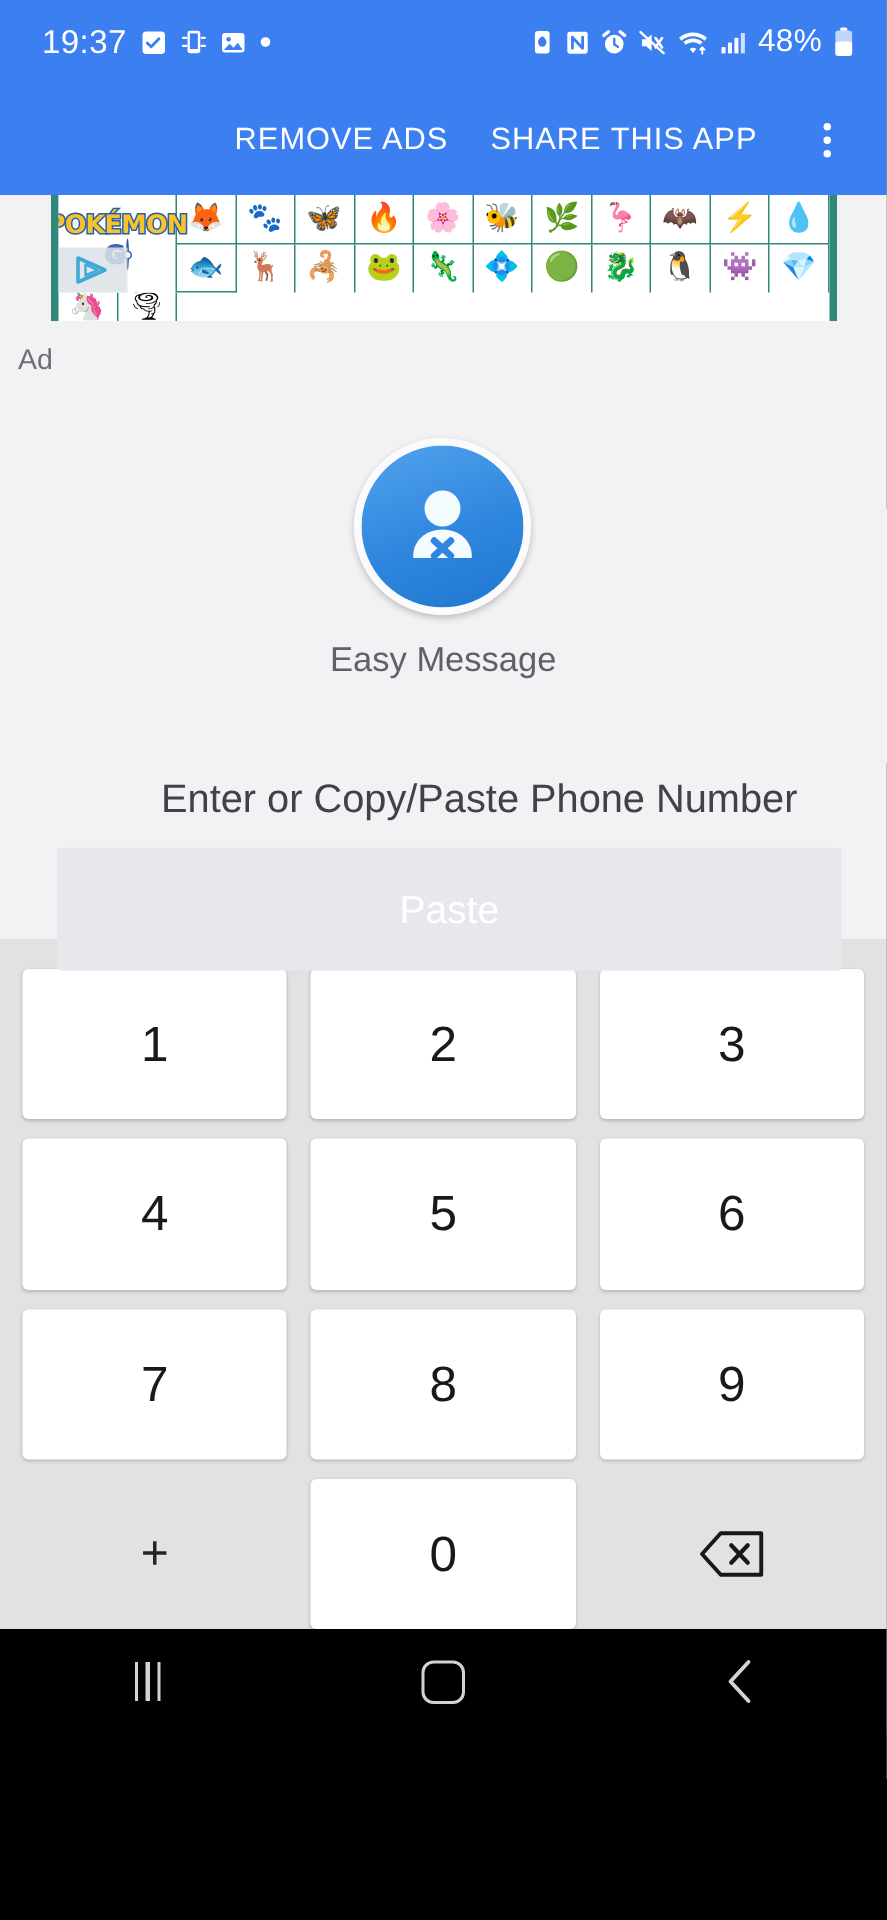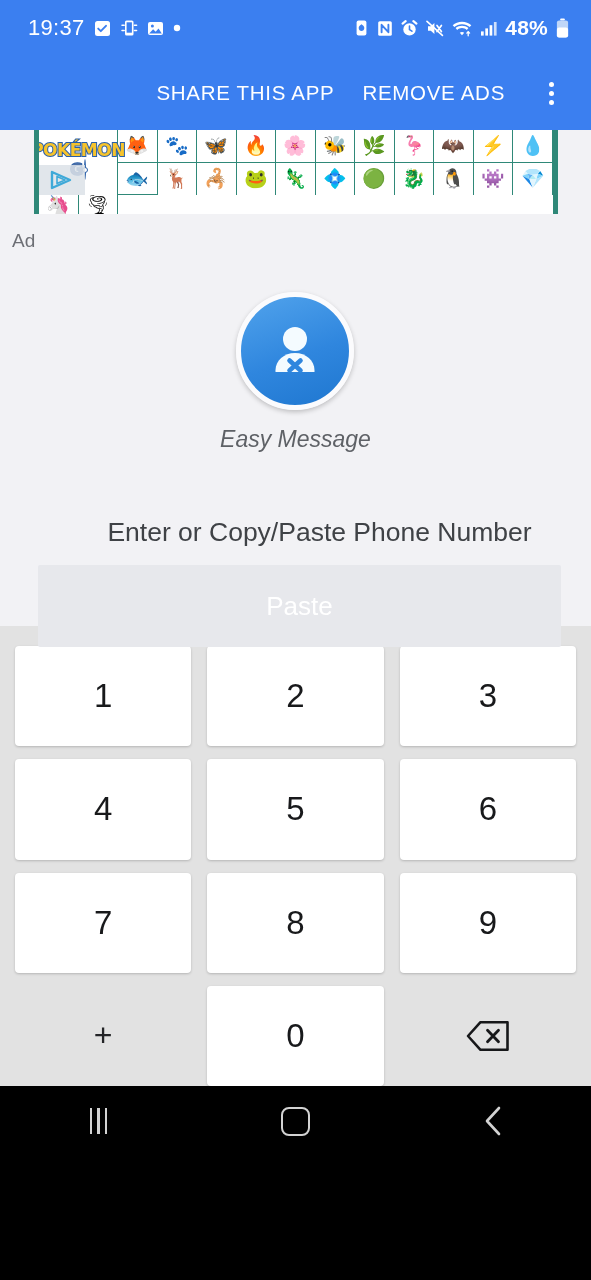--- a/index.html
+++ b/index.html
@@ -31,21 +31,21 @@
     box-sizing: border-box;
     flex: none;
   }
   .sb-left { display: flex; align-items: center; gap: 9px; }
   .sb-time {
     color: #fff;
     font-size: 22px;
     letter-spacing: .3px;
   }
   .sb-right { display: flex; align-items: center; gap: 8px; }
-  .sb-pct { color: #fff; font-size: 21px; letter-spacing: .2px; font-weight: bold; }
+  .sb-pct { color: #fff; font-size: 21px; letter-spacing: .2px; }
   .sbi { display: inline-flex; align-items: center; justify-content: center; }
 
   
   .toolbar {
     height: 74px;
     background: #3b7ff0;
     display: flex;
     align-items: center;
     justify-content: flex-end;
     padding-right: 18px;
@@ -182,21 +182,20 @@
     border: 5px solid #fbfbfd;
     box-sizing: border-box;
     box-shadow: 0 2px 5px rgba(0,0,0,.22);
     display: flex; align-items: center; justify-content: center;
   }
   .app-icon svg { display: block; }
   .app-name {
     margin-top: 16px;
     color: #5e6166;
     font-size: 23px;
-    font-style: italic;
   }
   .prompt {
     margin-top: 64px;
     color: #3f4246;
     font-size: 26.5px;
     text-align: center;
     margin-left: 48px;
   }
   .paste-btn {
     position: absolute;
@@ -342,22 +341,22 @@
         <svg width="13" height="20" viewBox="0 0 13 20">
             <rect x="4.1" y="0.4" width="4.8" height="2.2" rx="1" fill="#fff"></rect>
             <rect x="0.9" y="2.4" width="11.2" height="17" rx="2.2" fill="#bfd6f8"></rect>
             <rect x="0.9" y="9.6" width="11.2" height="9.8" rx="2.2" fill="#fff"></rect>
           </svg>
       </span>
     </div>
   </div>
 
   <div class="toolbar">
+    <div class="tb-action">REMOVE ADS</div>
     <div class="tb-action">SHARE THIS APP</div>
-    <div class="tb-action">REMOVE ADS</div>
     <div class="tb-overflow">
       <i></i>
         <i></i>
         <i></i>
     </div>
   </div>
 
   <div class="ad-wrap">
     <div class="ad-banner">
       <div class="ad-grid">

